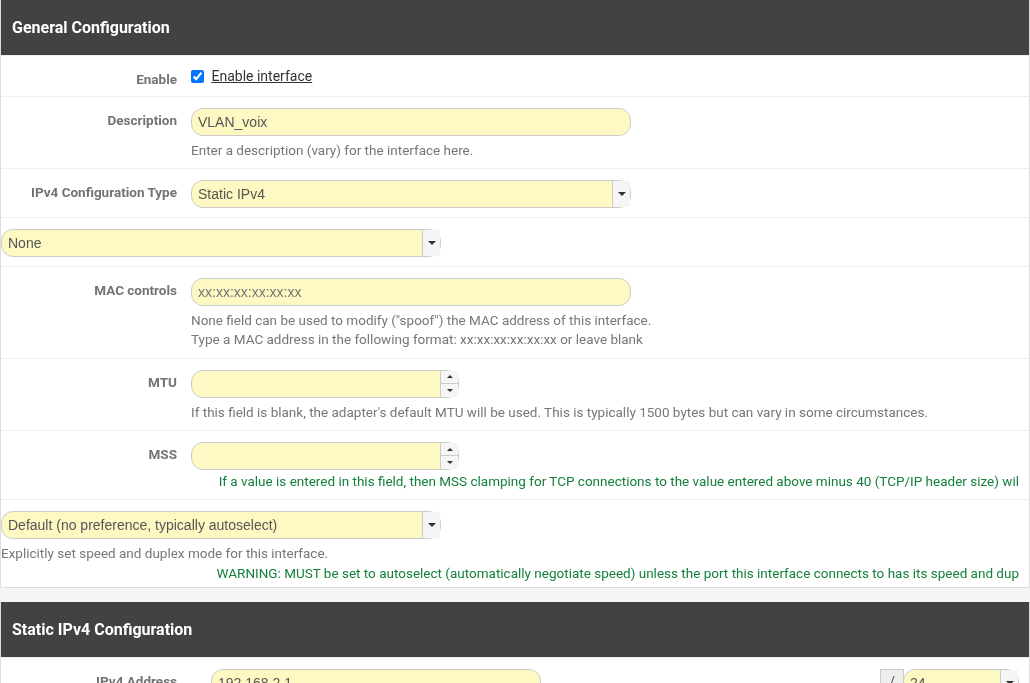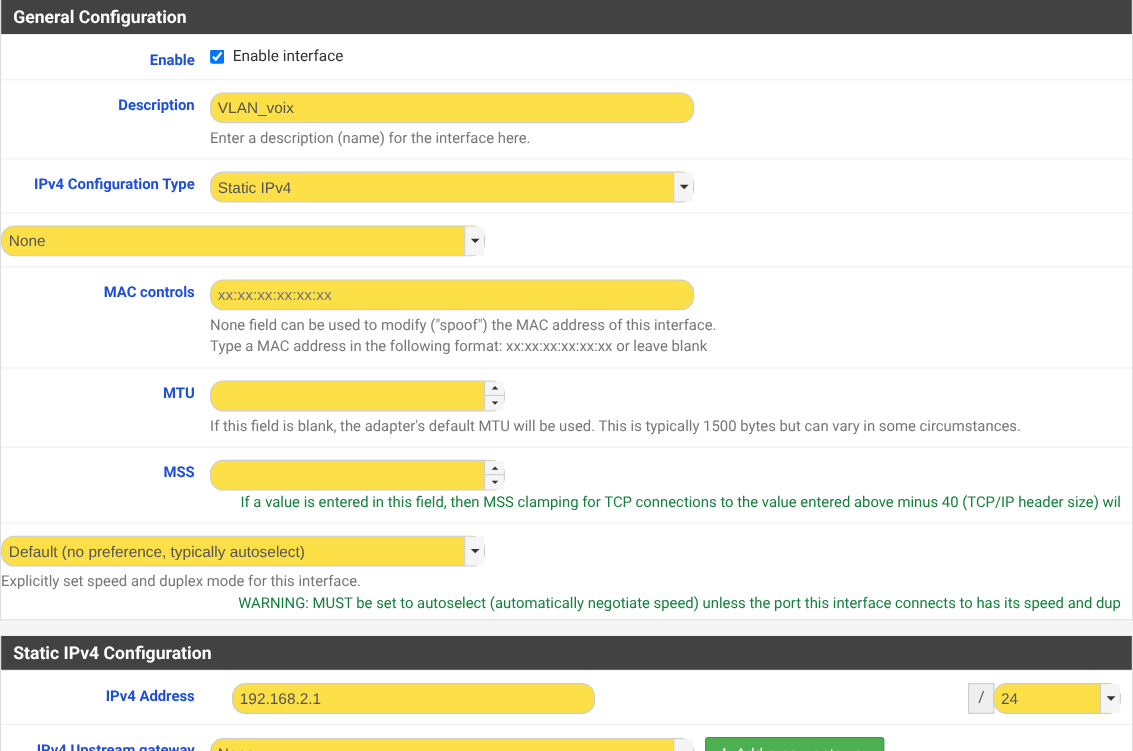--- a/index.html
+++ b/index.html
@@ -17,36 +17,36 @@
     margin: 0 0 14px 0;
     border: 1px solid #ddd;
     border-top: none;
     overflow: hidden;
   }
   .panel-header {
     background: #424242;
     color: #fff;
     font-weight: 700;
     font-size: 16px;
-    padding: 6px 11px;
+    padding: 18px 11px;
     border: none;
   }
   .row {
     display: flex;
     align-items: flex-start;
     padding: 9px 10px 9px 0;
     border-top: 1px solid #eee;
   }
   .row:first-of-type { border-top: none; }
   .label-col {
     width: 190px;
     flex: 0 0 190px;
     text-align: right;
     font-weight: 700;
-    color: #1d4ed8;
+    color: #737373;
     padding: 6px 14px 0 0;
     font-size: 13.5px;
   }
   .field-col {
     flex: 1;
     min-width: 0;
     padding-top: 2px;
   }
   .help {
     color: #777;
@@ -63,21 +63,21 @@
     overflow: hidden;
     text-align: right;
   }
   input[type="text"], input[type="number"], select {
     border: 1px solid #ccc;
     border-radius: 12px;
     padding: 4px 6px;
     height: 28px;
     font-size: 14px;
     color: #555;
-    background: #fde047;
+    background: #fef9c3;
   }
   select {
     -webkit-appearance: none;
     -moz-appearance: none;
     appearance: none;
     padding-right: 22px;
     background-image:
       linear-gradient(45deg, transparent 48%, #333 48%, #333 52%, transparent 52%),
       linear-gradient(-45deg, transparent 48%, #333 48%, #333 52%, transparent 52%);
     background-position: right 11px center, right 6px center;
@@ -135,20 +135,21 @@
   .num-wrap .spinner span:first-child::after { border-bottom: 3px solid #333; }
   .num-wrap .spinner span:last-child::after { border-top: 3px solid #333; }
   input[type="checkbox"] {
     vertical-align: middle;
     margin: 0 4px 0 0;
   }
   .chk-label {
     font-size: 14px;
     color: #333;
     vertical-align: middle;
+    text-decoration: underline;
   }
   .w-440 { width: 440px; }
   .w-270 { width: 268px; }
   .w-330 { width: 330px; margin-left: 20px; }
   .w-98 { width: 116px; }
   .btn-green {
     display: inline-flex;
     align-items: center;
     gap: 6px;
     background: #4caf50;
@@ -196,21 +197,21 @@
         <input type="checkbox" checked="" style="">
         <span class="chk-label">Enable interface</span>
       </label>
     </div>
   </div>
 
   <div class="row">
     <div class="label-col">Description</div>
     <div class="field-col">
       <input type="text" class="w-440" value="VLAN_voix" style="">
-      <div class="help">Enter a description (name) for the interface here.</div>
+      <div class="help">Enter a description (vary) for the interface here.</div>
     </div>
   </div>
 
   <div class="row">
     <div class="label-col">IPv4 Configuration Type</div>
     <div class="field-col">
       <span class="select-wrap">
         <select class="w-440">
           <option>Static IPv4</option>
         </select>

